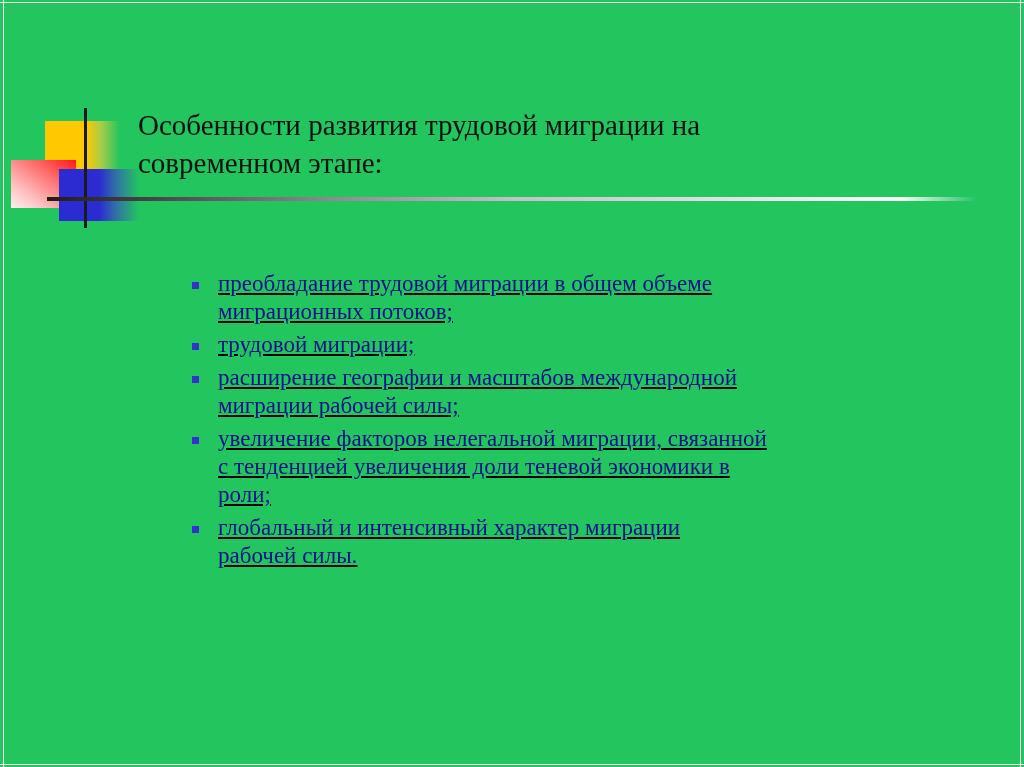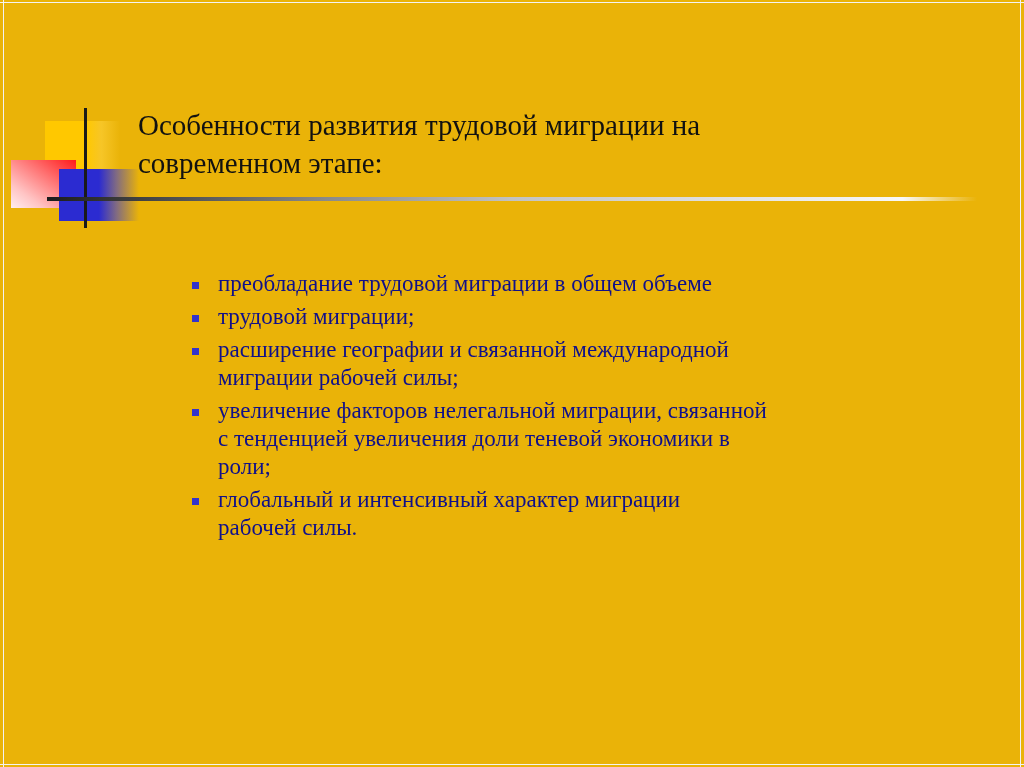--- a/index.html
+++ b/index.html
@@ -11,21 +11,21 @@
       width: 1024px;
       height: 767px;
       position: relative;
       overflow: hidden;
       font-family: "Liberation Serif", "DejaVu Serif", serif;
     }
     .slide {
       position: absolute;
       left: 0; top: 0;
       width: 1024px; height: 767px;
-      background: #eab308;
+      background: #22c55e;
     }
     .frame-left {
       position: absolute; left: 3px; top: 0; width: 1px; height: 767px;
       background: #f2f2f2;
     }
     .frame-right {
       position: absolute; right: 3px; top: 0; width: 1px; height: 767px;
       background: #f2f2f2;
     }
     .frame-top {
@@ -79,20 +79,21 @@
       margin: 0;
       font-weight: normal;
     }
 
     .bullets {
       position: absolute;
       left: 190px; top: 270px;
       width: 720px;
       margin: 0; padding: 0;
       list-style: none;
+      text-decoration: underline;
     }
     .bullet-item {
       position: relative;
       padding-left: 28px;
       font-size: 23px;
       line-height: 28px;
       color: #10108a;
       margin-bottom: 5px;
     }
     .bullet-marker {
@@ -124,28 +125,29 @@
 
   <h1 class="title">
     <span style="display:block">Особенности развития трудовой миграции на</span>
     <span style="display:block">современном этапе:</span>
   </h1>
 
   <ul class="bullets">
     <li class="bullet-item">
       <span class="bullet-marker"></span>
       <span class="bullet-text">преобладание трудовой миграции в общем объеме</span>
+      <span class="bullet-text">миграционных потоков;</span>
     </li>
     <li class="bullet-item">
       <span class="bullet-marker"></span>
       <span class="bullet-text">трудовой миграции;</span>
     </li>
     <li class="bullet-item">
       <span class="bullet-marker"></span>
-      <span class="bullet-text">расширение географии и связанной международной</span>
+      <span class="bullet-text">расширение географии и масштабов международной</span>
       <span class="bullet-text">миграции рабочей силы;</span>
     </li>
     <li class="bullet-item">
       <span class="bullet-marker"></span>
       <span class="bullet-text">увеличение факторов нелегальной миграции, связанной</span>
       <span class="bullet-text">с тенденцией увеличения доли теневой экономики в</span>
       <span class="bullet-text">роли;</span>
     </li>
     <li class="bullet-item">
       <span class="bullet-marker"></span>

